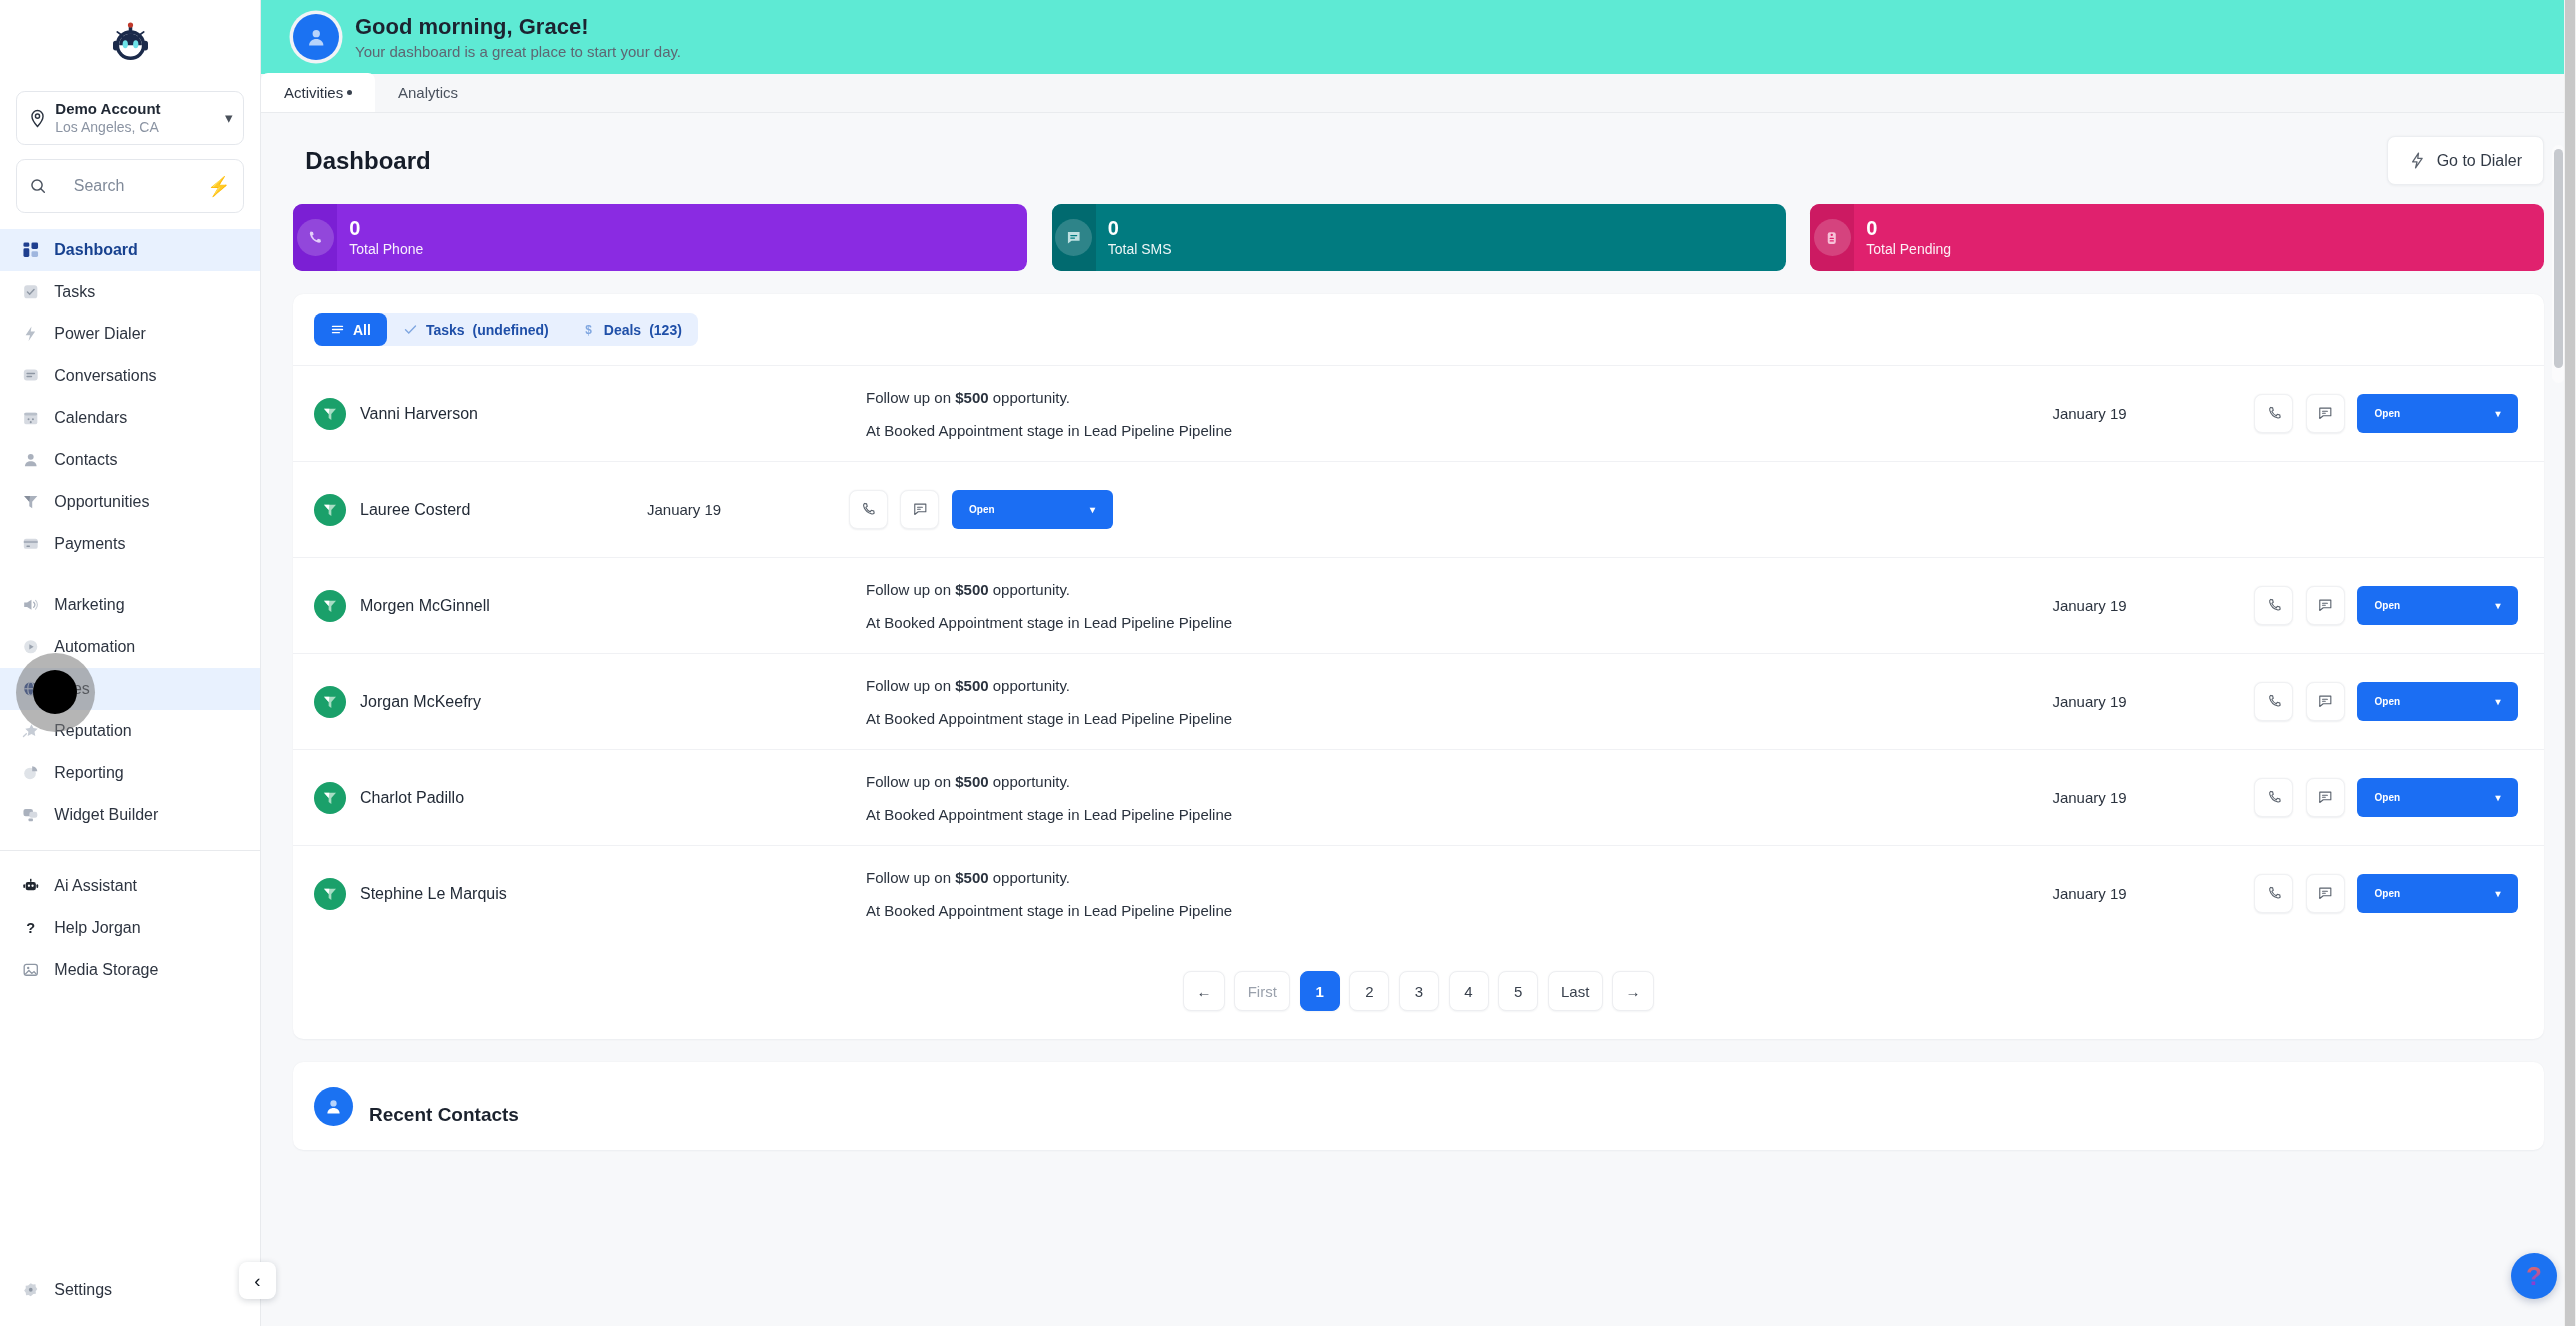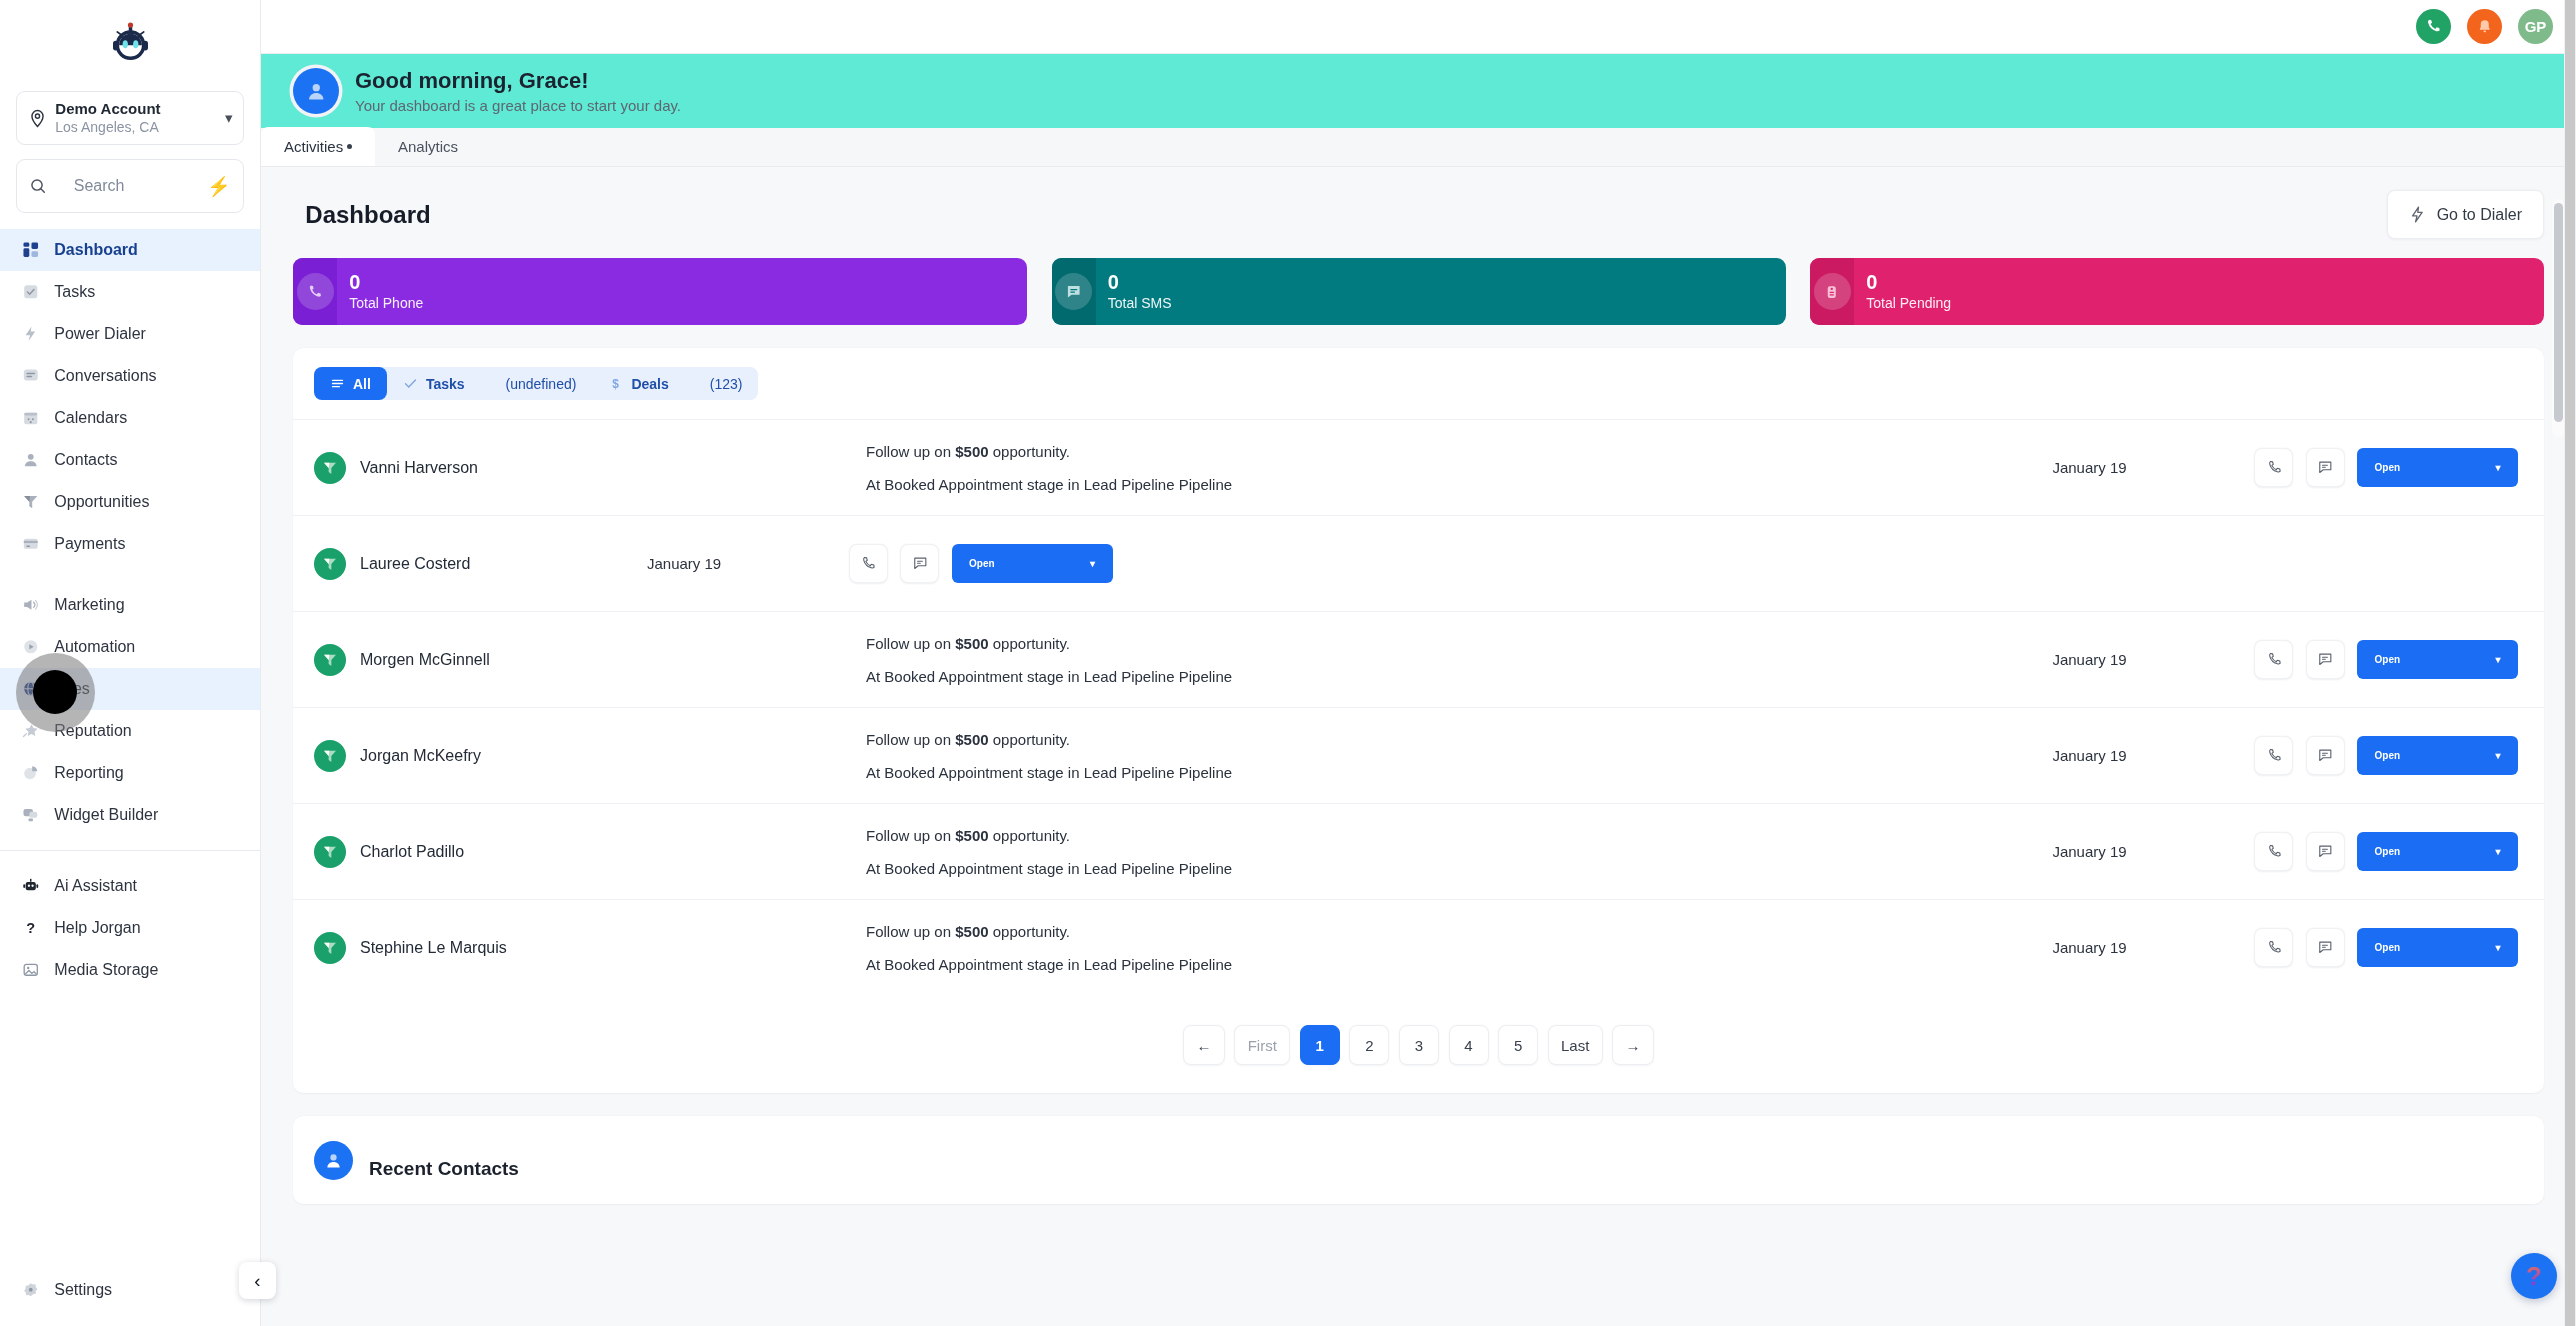--- a/index.html
+++ b/index.html
@@ -135,21 +135,21 @@
     background: #fff; border-radius: 10.5px; margin-top: 23px;
     box-shadow: 0 0.9px 1.8px rgba(20,30,50,.05);
   }
   .filters { display: flex; align-items: center; padding: 19px 0 19px 21px; }
   .chipset { display: flex; align-items: center; background: #e8f0fe; border-radius: 8px; height: 33px; }
   .chip {
     display: flex; align-items: center; gap: 8px; height: 33px; padding: 0 16px;
     font-size: 14px; font-weight: 700; color: #1f4fa8; cursor: pointer; border-radius: 8px;
   }
   .chip.on { background: #1b6ef3; color: #fff; }
-  .chip .cnt { font-weight: 400; margin-left: 33px; }
+  .chip .cnt { font-weight: 700; }
 
   .rowlist { position: relative; }
   .row {
     display: flex; align-items: center; height: 96px;
     border-top: 0.9px solid #f0f1f4; padding: 0 26px 0 21px;
   }
   .row:first-child { border-top: 0.9px solid #f0f1f4; }
   .row .who { display: flex; align-items: center; gap: 14px; width: 333px; flex: 0 0 333px; }
   .pin {
     width: 32px; height: 32px; border-radius: 50%; background: #1aa06a;
@@ -465,36 +465,20 @@
         <span>Settings</span>
       </div>
       <div class="collapse-btn">
         <span>‹</span>
       </div>
     </div>
   </aside>
 
   <section class="main">
 
-    <div class="topbar">
-      <div class="circ green">
-        <svg width="18.4" height="18.4" viewBox="0 0 24 24">
-            <path d="M6.6 3.5l2.9.6 1 3.5-2 1.6a12 12 0 0 0 6.3 6.3l1.6-2 3.5 1 .6 2.9c-1 1.2-2.6 1.6-4.2 1.1C10.7 16.9 7 13.2 5.5 7.7 5 6.1 5.4 4.5 6.6 3.5z" fill="#fff"></path>
-          </svg>
-      </div>
-      <div class="circ orange">
-        <svg width="17.5" height="17.5" viewBox="0 0 24 24">
-            <path d="M12 3a5.5 5.5 0 0 0-5.5 5.5v4L5 16h14l-1.5-3.5v-4A5.5 5.5 0 0 0 12 3z" fill="#ffc9ab"></path>
-            <rect x="10.2" y="17" width="3.6" height="2.4" rx="1.2" fill="#ffc9ab"></rect>
-          </svg>
-      </div>
-      <div class="circ avatar">
-        <span>GP</span>
-      </div>
-    </div>
 
     <div class="greeting">
       <div class="g-avatar">
         <svg width="24.5" height="24.5" viewBox="0 0 24 24">
             <circle cx="12" cy="8.5" r="3.6" fill="#b8d4fb"></circle>
             <path d="M5 20c0-4 3.2-6.4 7-6.4s7 2.4 7 6.4z" fill="#b8d4fb"></path>
           </svg>
       </div>
       <div>
         <div class="g-title">Good morning, Grace!</div>

